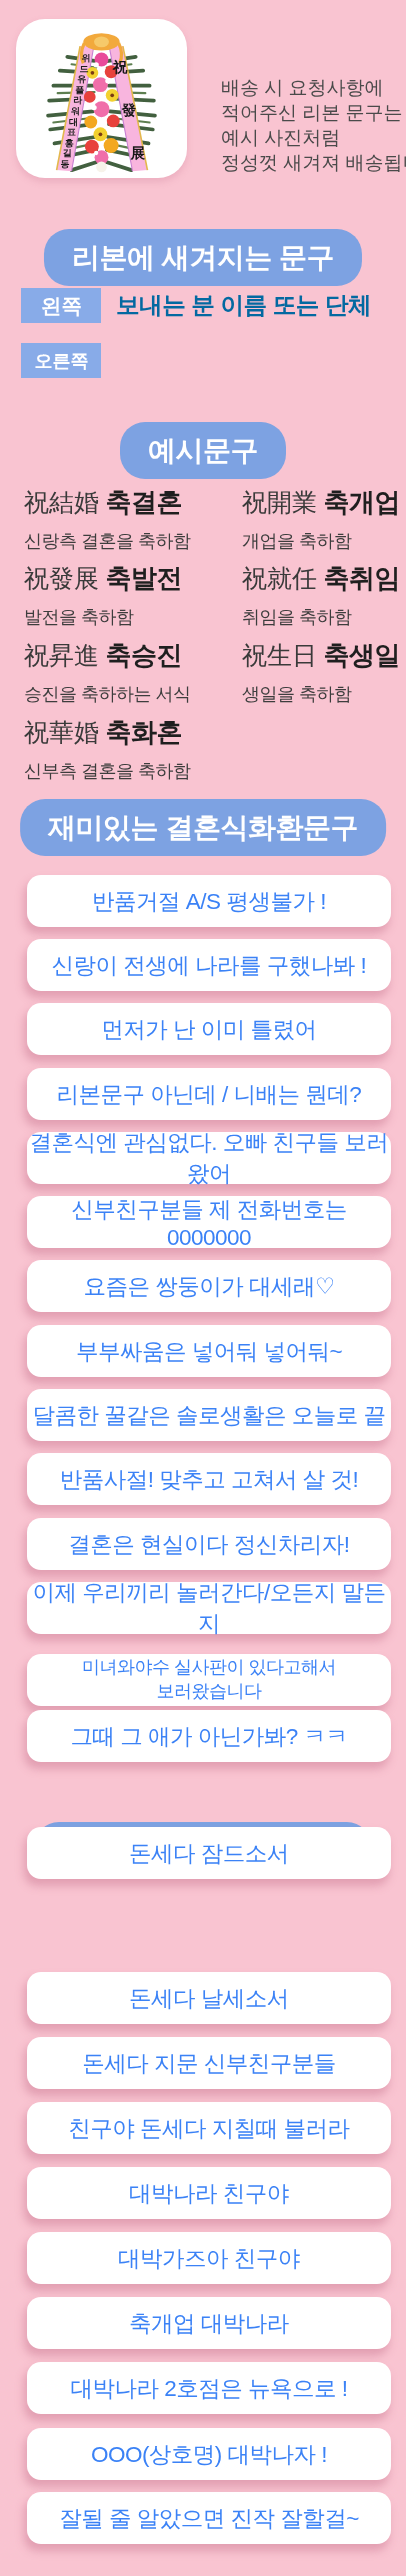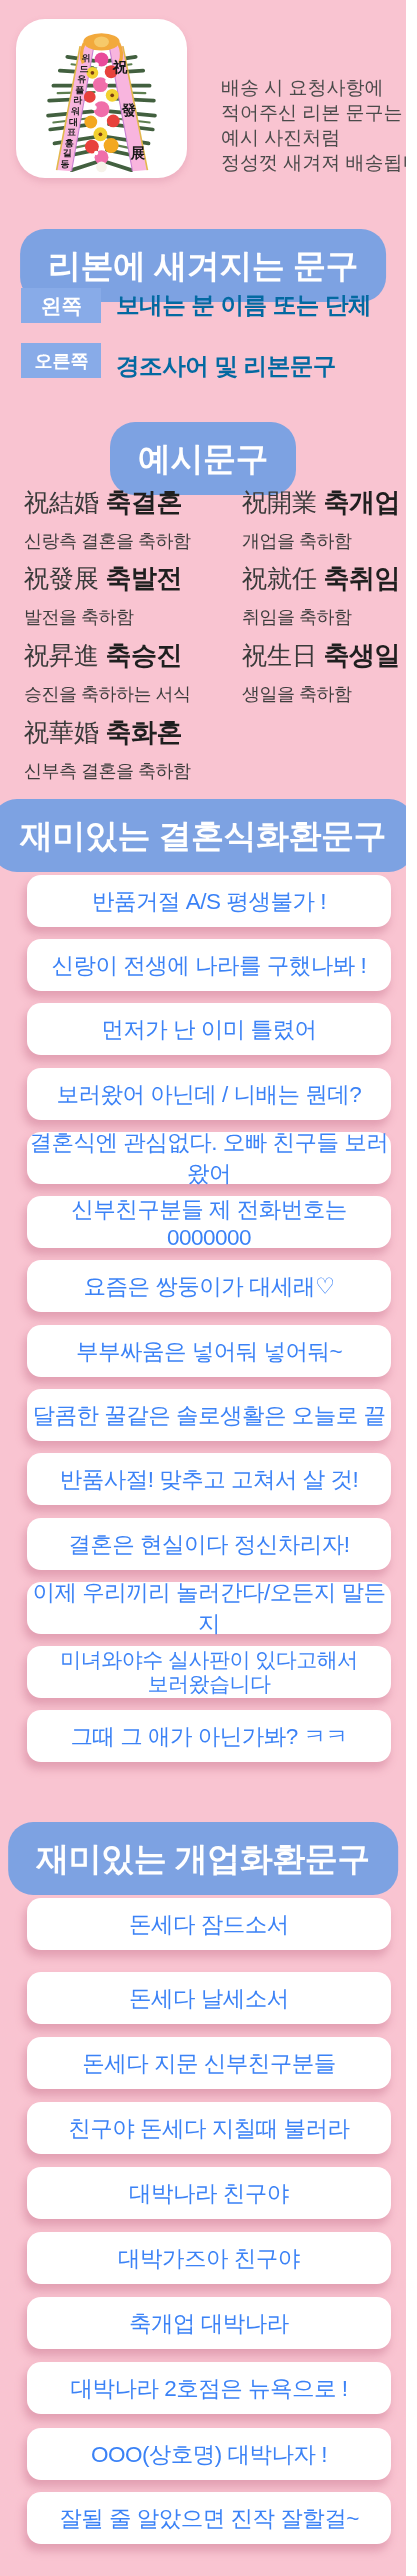--- a/index.html
+++ b/index.html
@@ -10,22 +10,22 @@
   .hero-card{position:absolute;left:16px;top:19px;width:171px;height:159px;background:#ffffff;
     border-radius:29px;box-shadow:0 3.2px 7.5px rgba(190,100,130,.22);overflow:hidden;}
   .hero-title{position:absolute;left:220px;top:31px;font-size:32px;font-weight:900;
     color:#383838;letter-spacing:-1.1px;white-space:nowrap;}
   .hero-desc{position:absolute;left:221px;top:75px;font-size:19px;line-height:25px;
     color:#4a4a4a;font-weight:500;}
   .hero-desc div{white-space:nowrap;}
 
   
   .pill{position:absolute;left:50%;transform:translateX(-50%);height:49px;line-height:49px;
-    border-radius:25px;background:#7da2e2;color:#ffffff;font-size:33px;font-weight:800;
-    padding:12px 28px;white-space:nowrap;text-align:center;letter-spacing:-0.5px;}
+    border-radius:25px;background:#7da2e2;color:#ffffff;font-size:28px;font-weight:800;
+    padding:4px 28px;white-space:nowrap;text-align:center;letter-spacing:-0.5px;}
 
   
   .side-label{position:absolute;left:21.4px;width:80px;height:35px;background:#88abe8;
     color:#ffffff;font-weight:800;display:flex;align-items:center;justify-content:center;}
   .side-label.r1{top:288px;font-size:20.4px;}
   .side-label.r2{top:343px;font-size:18px;text-align:center;}
   .side-text{position:absolute;left:116px;height:35px;line-height:35px;font-size:23.6px;
     color:#0369a1;font-weight:600;white-space:nowrap;letter-spacing:-0.5px;}
   .side-text.r1{top:288px;}
   .side-text.r2{top:349px;}
@@ -33,21 +33,21 @@
   
   .ex-item{position:absolute;width:198px;}
   .ex-title{font-size:25px;color:#3a3a3a;font-weight:400;white-space:nowrap;letter-spacing:0px;}
   .ex-korean{font-weight:900;color:#1f1f1f;font-size:26px;margin-left:6.4px;letter-spacing:-0.5px;}
   .ex-desc{margin-top:8.6px;font-size:18px;color:#3d3d3d;font-weight:500;white-space:nowrap;letter-spacing:-0.5px;}
 
   
   .card{position:absolute;left:27px;width:364px;height:52px;background:#ffffff;border-radius:14px;
     box-shadow:-2.1px 6.4px 8.6px rgba(190,100,130,.38);display:flex;align-items:center;justify-content:center;
     font-size:22.5px;color:#3b82f6;font-weight:400;text-align:center;white-space:pre-line;letter-spacing:-0.5px;}
-  .card.two-line{font-size:21px;line-height:23.6px;}
+  .card.two-line{font-size:18px;line-height:23.6px;margin-top:8px;}
 
   
   .ribbon-char-l{font-size:17px;font-weight:700;fill:#1c1c1c;text-anchor:middle;}
   .ribbon-char-r{font-size:27px;font-weight:600;fill:#161616;text-anchor:middle;}
 </style>
 </head>
 <body>
 
 <div class="canvas">
 
@@ -138,21 +138,20 @@
     <div>적어주신 리본 문구는</div>
     <div>예시 사진처럼</div>
     <div>정성껏 새겨져 배송됩니다.</div>
   </div>
 
   <div class="pill" style="top:229px">리본에 새겨지는 문구</div>
 
   <div class="side-label r1">왼쪽</div>
   <div class="side-text r1">보내는 분 이름 또는 단체</div>
   <div class="side-label r2">오른쪽</div>
-  <div class="side-text r2">경조사어 및 리본문구</div>
 
   <div class="pill" style="top:422px">예시문구</div>
 
   <div class="ex-item" style="left:24px;top:485px">
     <div class="ex-title"><span>祝結婚</span><span class="ex-korean">축결혼</span></div>
     <div class="ex-desc">신랑측 결혼을 축하함</div>
   </div>
   <div class="ex-item" style="left:242px;top:485px">
     <div class="ex-title"><span>祝開業</span><span class="ex-korean">축개업</span></div>
     <div class="ex-desc">개업을 축하함</div>
@@ -176,36 +175,36 @@
   <div class="ex-item" style="left:24px;top:715px">
     <div class="ex-title"><span>祝華婚</span><span class="ex-korean">축화혼</span></div>
     <div class="ex-desc">신부측 결혼을 축하함</div>
   </div>
 
   <div class="pill" style="top:799px">재미있는 결혼식화환문구</div>
 
   <div class="card" style="top:875px">반품거절 A/S 평생불가 !</div>
   <div class="card" style="top:939px">신랑이 전생에 나라를 구했나봐 !</div>
   <div class="card" style="top:1003px">먼저가 난 이미 틀렸어</div>
-  <div class="card" style="top:1068px">보러왔어 아닌데 / 니배는 뭔데?</div>
+  <div class="card" style="top:1068px">리본문구 아닌데 / 니배는 뭔데?</div>
   <div class="card" style="top:1132px">결혼식엔 관심없다. 오빠 친구들 보러왔어</div>
   <div class="card" style="top:1196px">신부친구분들 제 전화번호는 0000000</div>
   <div class="card" style="top:1260px">요즘은 쌍둥이가 대세래♡</div>
   <div class="card" style="top:1325px">부부싸움은 넣어둬 넣어둬~</div>
   <div class="card" style="top:1389px">달콤한 꿀같은 솔로생활은 오늘로 끝</div>
   <div class="card" style="top:1453px">반품사절! 맞추고 고쳐서 살 것!</div>
   <div class="card" style="top:1518px">결혼은 현실이다 정신차리자!</div>
   <div class="card" style="top:1582px">이제 우리끼리 놀러간다/오든지 말든지</div>
   <div class="card two-line" style="top:1646px">미녀와야수 실사판이 있다고해서
 보러왔습니다</div>
   <div class="card" style="top:1710px">그때 그 애가 아닌가봐? ㅋㅋ</div>
 
   <div class="pill" style="top:1822px">재미있는 개업화환문구</div>
 
-  <div class="card" style="top:1898px">돈세다 잠드소서</div>
+  <div class="card" style="top:1827px">돈세다 잠드소서</div>
   <div class="card" style="top:1972px">돈세다 날세소서</div>
   <div class="card" style="top:2037px">돈세다 지문 신부친구분들</div>
   <div class="card" style="top:2102px">친구야 돈세다 지칠때 불러라</div>
   <div class="card" style="top:2167px">대박나라 친구야</div>
   <div class="card" style="top:2232px">대박가즈아 친구야</div>
   <div class="card" style="top:2297px">축개업 대박나라</div>
   <div class="card" style="top:2362px">대박나라 2호점은 뉴욕으로 !</div>
   <div class="card" style="top:2428px">OOO(상호명) 대박나자 !</div>
   <div class="card" style="top:2492px">잘될 줄 알았으면 진작 잘할걸~</div>
 

